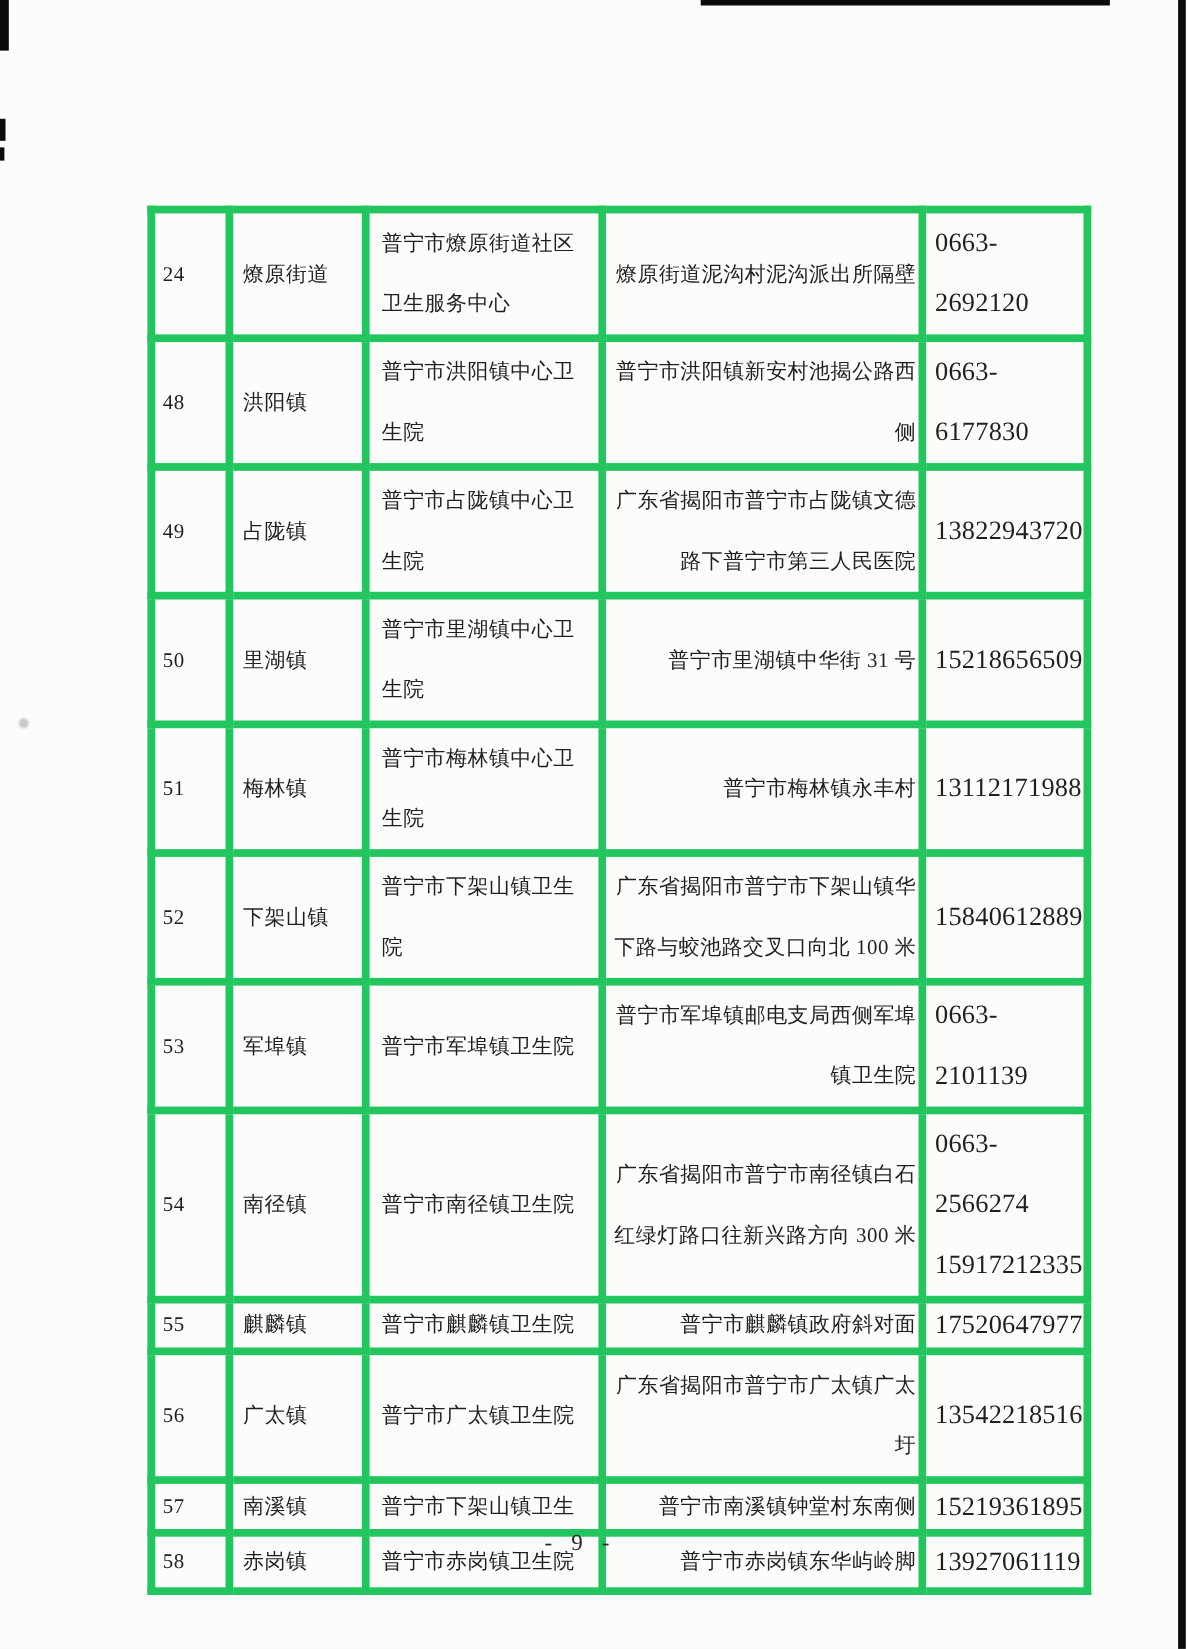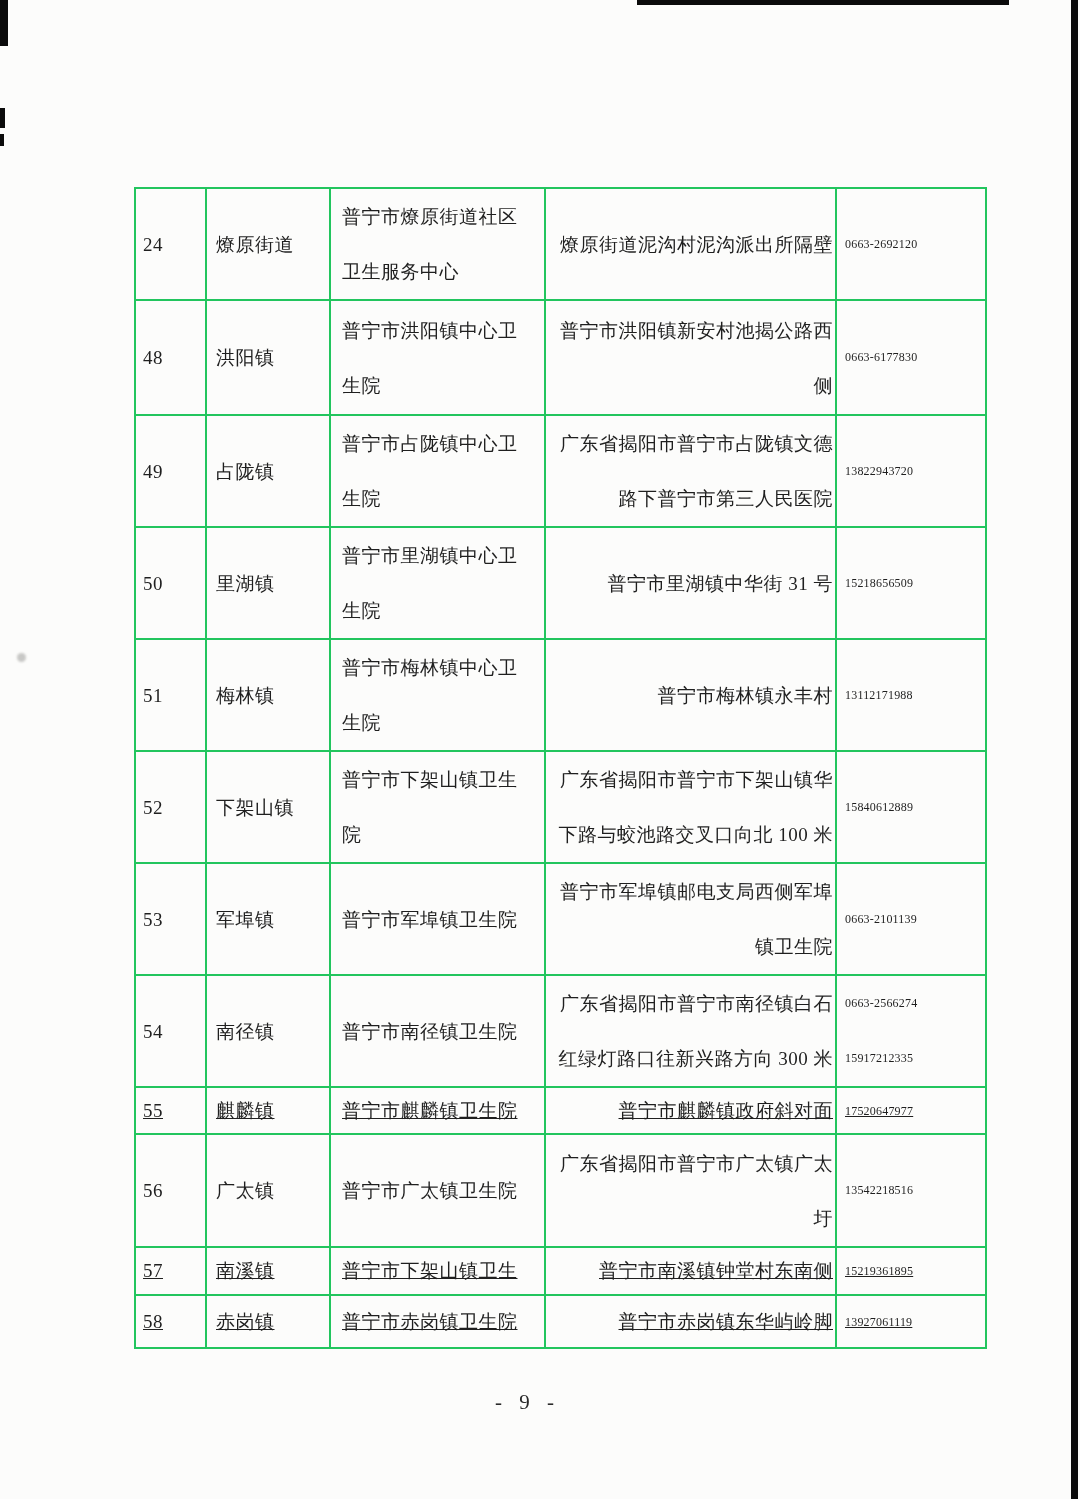--- a/index.html
+++ b/index.html
@@ -33,34 +33,34 @@
   table.doc-table {
     position: absolute;
     left: 134px;
     top: 187px;
     width: 851px;
     border-collapse: collapse;
     table-layout: fixed;
     font-size: 19px;
   }
   .doc-table td {
-    border: 2px solid #22c55e;
+    border: 7px solid #22c55e;
     vertical-align: middle;
     white-space: pre-line;
     overflow: hidden;
     padding: 0 3px 0 8px;
     letter-spacing: 0.5px;
   }
   .doc-table tr.tall  td { line-height: 55px; }
-  .doc-table tr.short td { line-height: 24px; text-decoration: underline; }
+  .doc-table tr.short td { line-height: 24px; }
   .doc-table td.c-num   { padding-left: 7px; }
   .doc-table td.c-town  { padding-left: 9px; }
   .doc-table td.c-fac   { padding-left: 11px; }
   .doc-table td.c-addr  { padding-left: 7px; padding-right: 2px; text-align: right; }
-  .doc-table td.c-phone { padding-left: 8px; padding-right: 2px; font-size: 12px; letter-spacing: 0.2px; }
+  .doc-table td.c-phone { padding-left: 8px; padding-right: 2px; font-size: 24px; letter-spacing: 0.2px; }
 
   
   .footer {
     position: absolute;
     left: 430px;
     top: 1390px;
     width: 190px;
     text-align: center;
     font-size: 21px;
     word-spacing: 10px;

